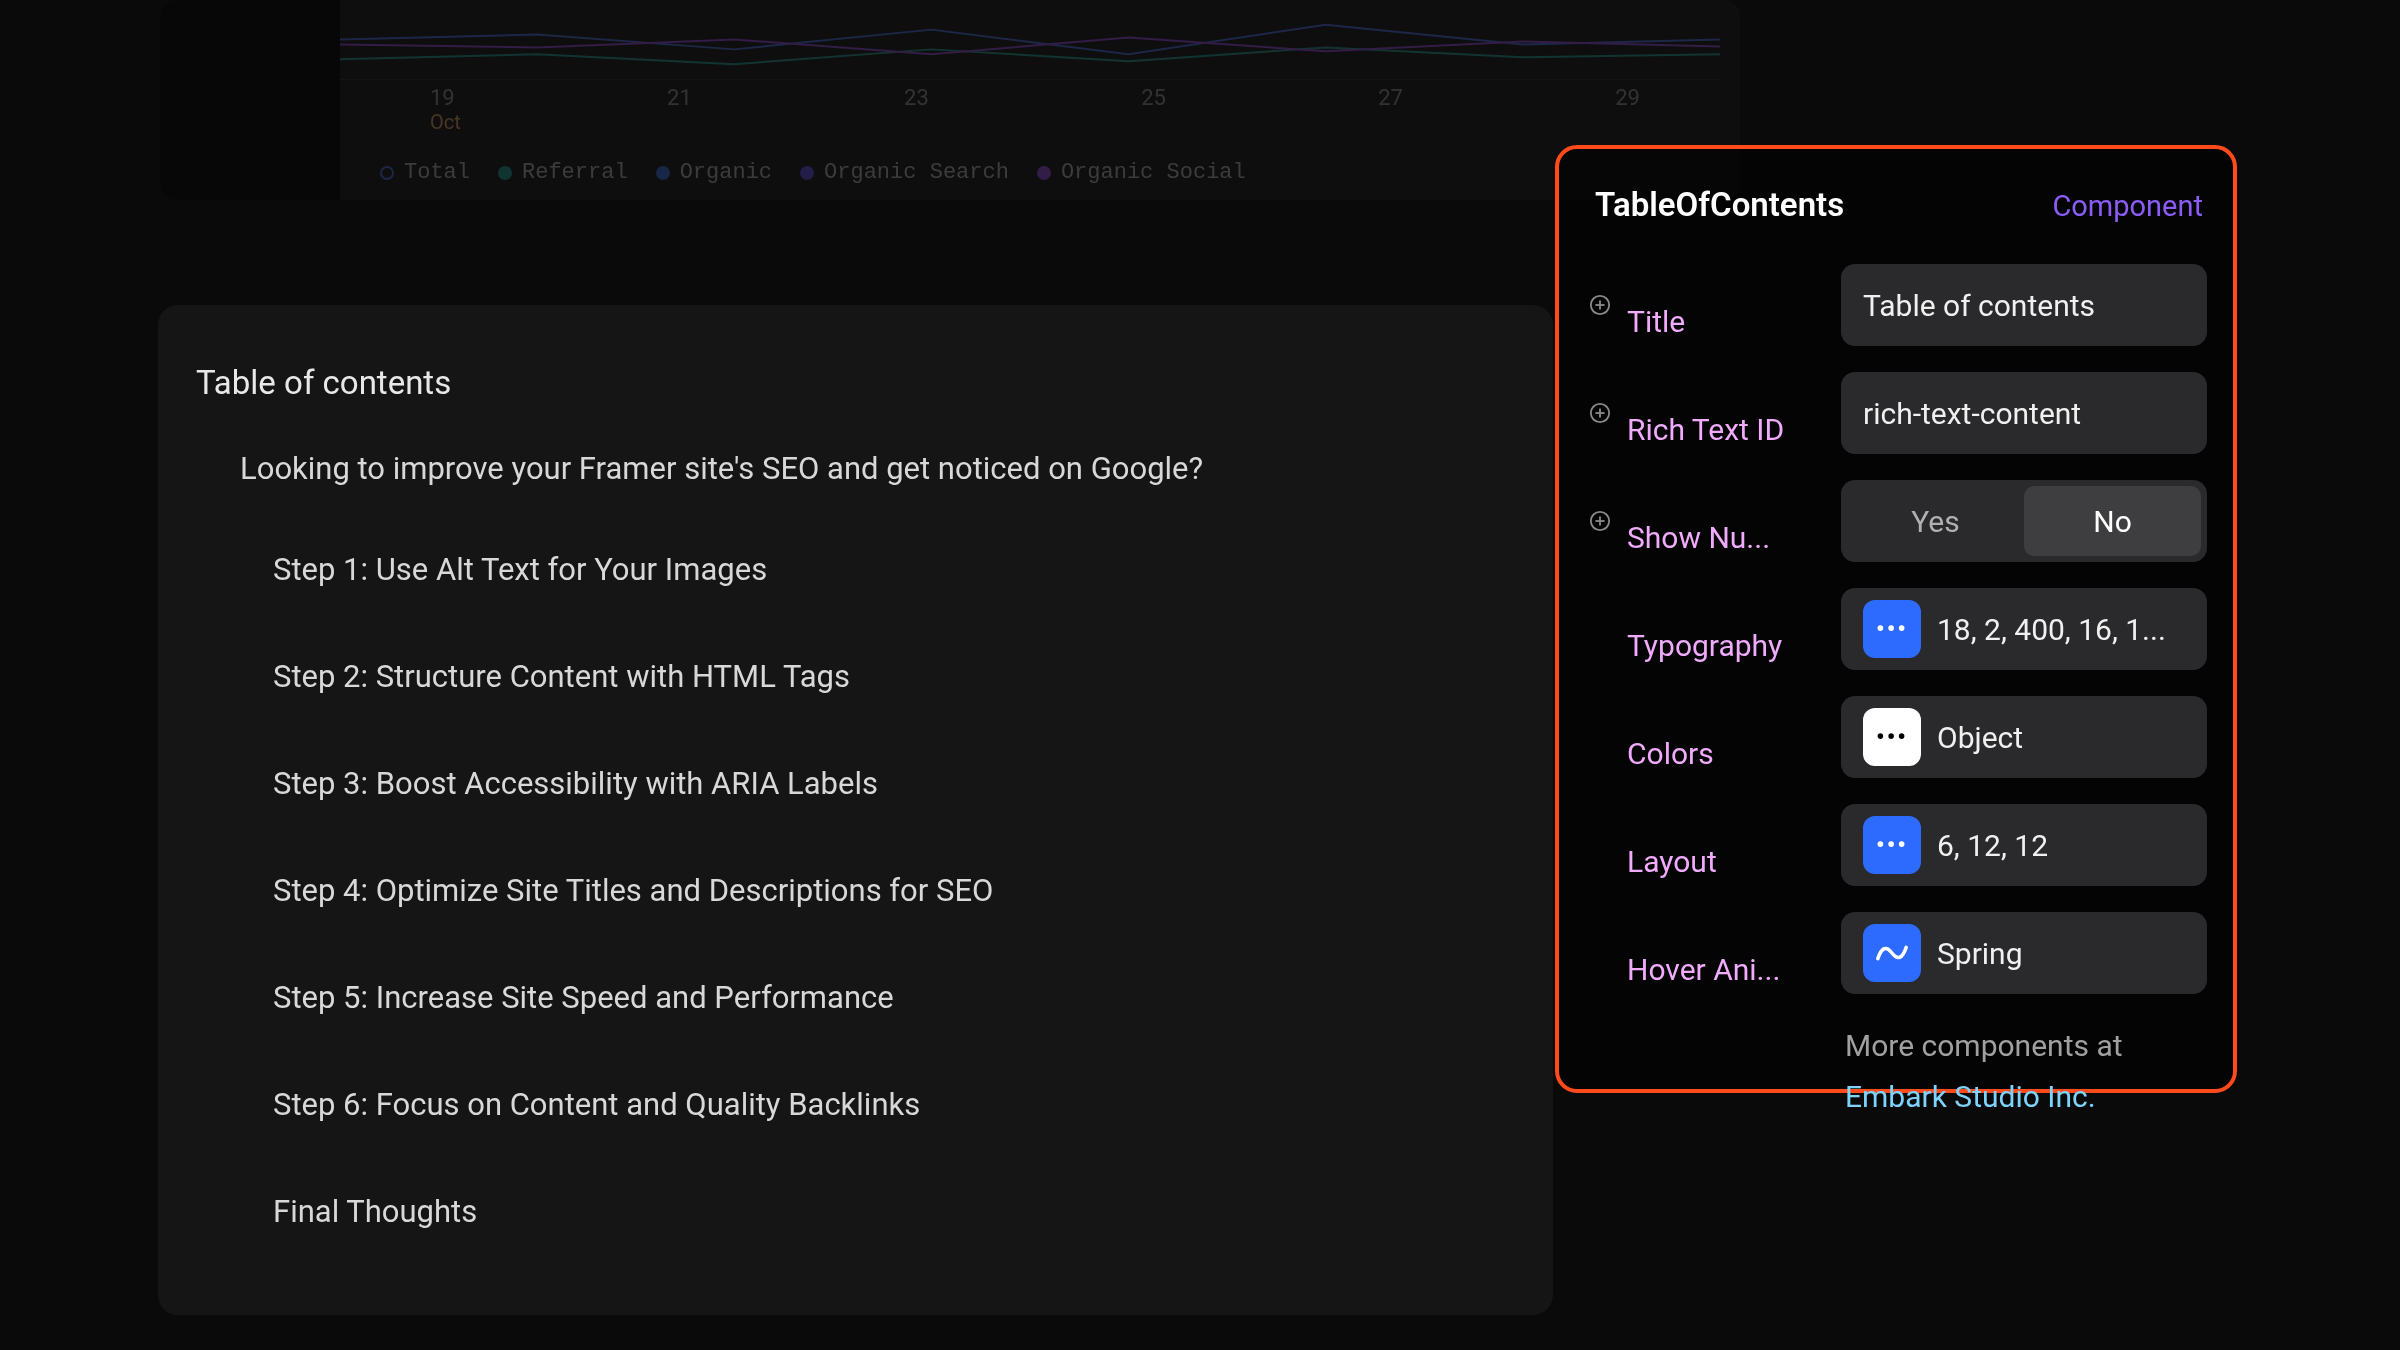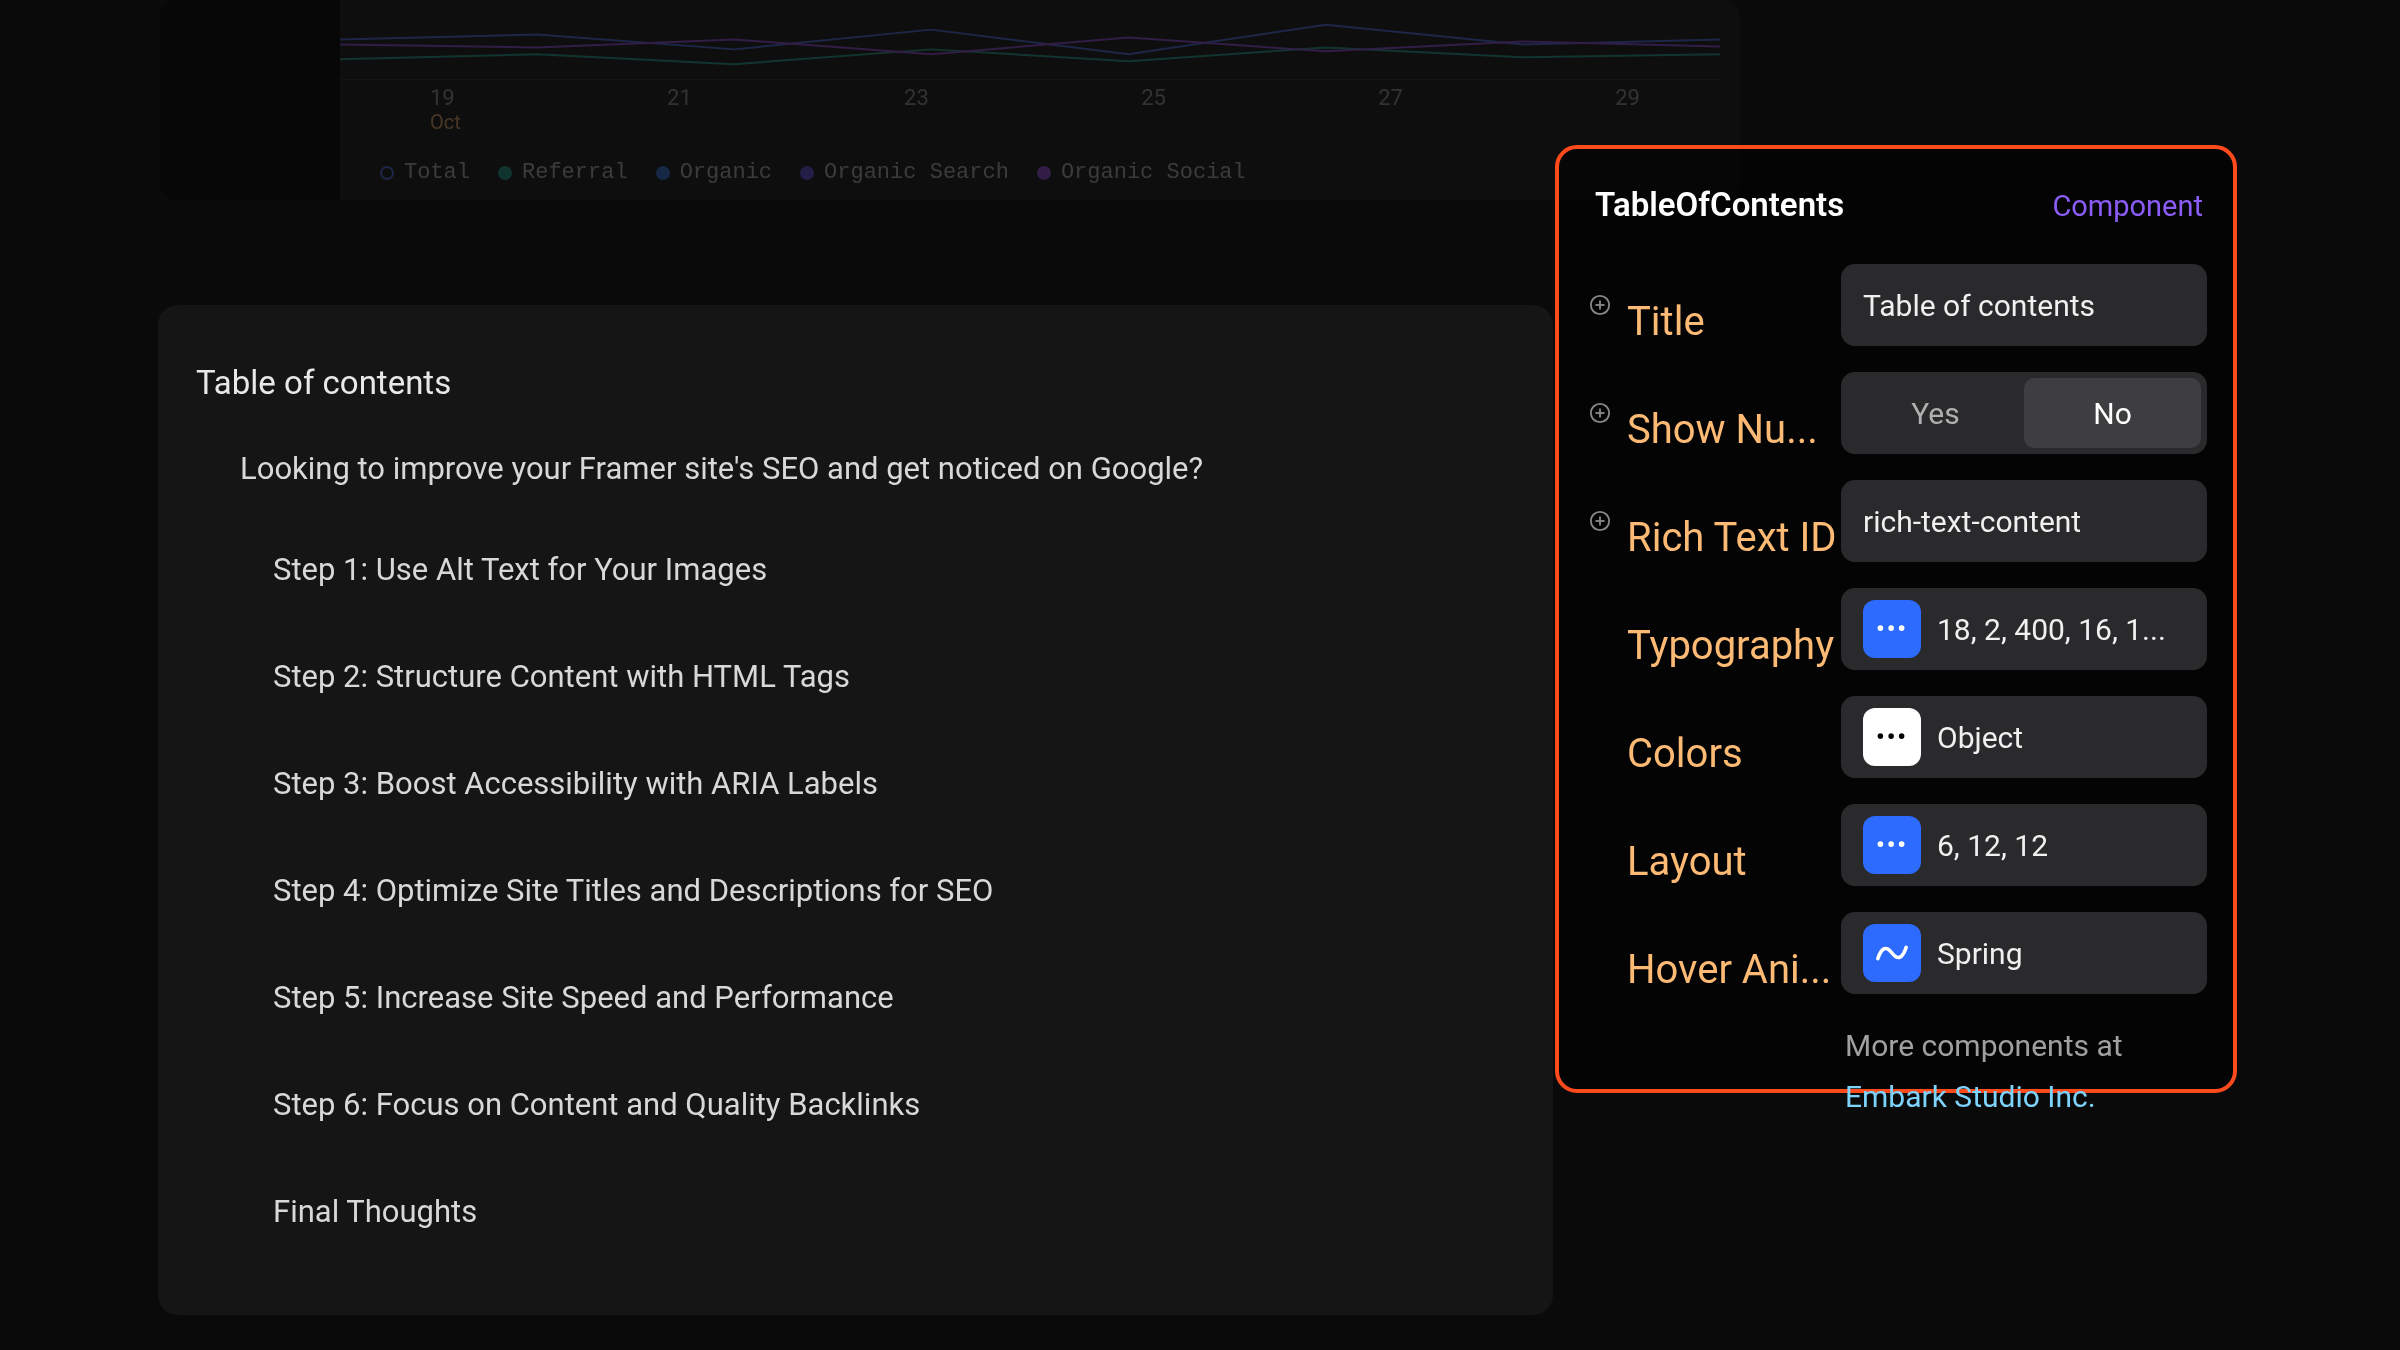--- a/index.html
+++ b/index.html
@@ -181,22 +181,22 @@
       align-items: center;
       justify-content: center;
     }
     .plus-icon svg { display: block; }
     .plus-spacer {
       width: 22px;
       margin-right: 16px;
       flex-shrink: 0;
     }
     .prop-label {
-      font-size: 40px;
-      color: #fdba74;
+      font-size: 30px;
+      color: #f0abfc;
       white-space: nowrap;
       overflow: hidden;
       text-overflow: ellipsis;
       margin-top: 32px;
     }
     .prop-control {
       flex: 1;
       height: 82px;
       background: #2a2a2c;
       border-radius: 14px;
@@ -349,41 +349,41 @@
 
   <div class="prop-row">
     <div class="prop-label-side">
       <span class="plus-icon">
         <svg width="22" height="22" viewBox="0 0 24 24">
             <circle cx="12" cy="12" r="10" fill="none" stroke="#888" stroke-width="2"></circle>
             <line x1="12" y1="7" x2="12" y2="17" stroke="#888" stroke-width="2"></line>
             <line x1="7" y1="12" x2="17" y2="12" stroke="#888" stroke-width="2"></line>
           </svg>
       </span>
-      <span class="prop-label">Show Nu...</span>
-    </div>
-    <div class="prop-control segmented">
-      <div class="seg-option">Yes</div>
-      <div class="seg-option active">No</div>
+      <span class="prop-label">Rich Text ID</span>
+    </div>
+    <div class="prop-control">
+      <span class="control-text">rich-text-content</span>
     </div>
   </div>
 
   <div class="prop-row">
     <div class="prop-label-side">
       <span class="plus-icon">
         <svg width="22" height="22" viewBox="0 0 24 24">
             <circle cx="12" cy="12" r="10" fill="none" stroke="#888" stroke-width="2"></circle>
             <line x1="12" y1="7" x2="12" y2="17" stroke="#888" stroke-width="2"></line>
             <line x1="7" y1="12" x2="17" y2="12" stroke="#888" stroke-width="2"></line>
           </svg>
       </span>
-      <span class="prop-label">Rich Text ID</span>
-    </div>
-    <div class="prop-control">
-      <span class="control-text">rich-text-content</span>
+      <span class="prop-label">Show Nu...</span>
+    </div>
+    <div class="prop-control segmented">
+      <div class="seg-option">Yes</div>
+      <div class="seg-option active">No</div>
     </div>
   </div>
 
   <div class="prop-row">
     <div class="prop-label-side">
       <span class="plus-spacer"></span>
       <span class="prop-label">Typography</span>
     </div>
     <div class="prop-control">
       <div class="control-preview blue dots">•••</div>

